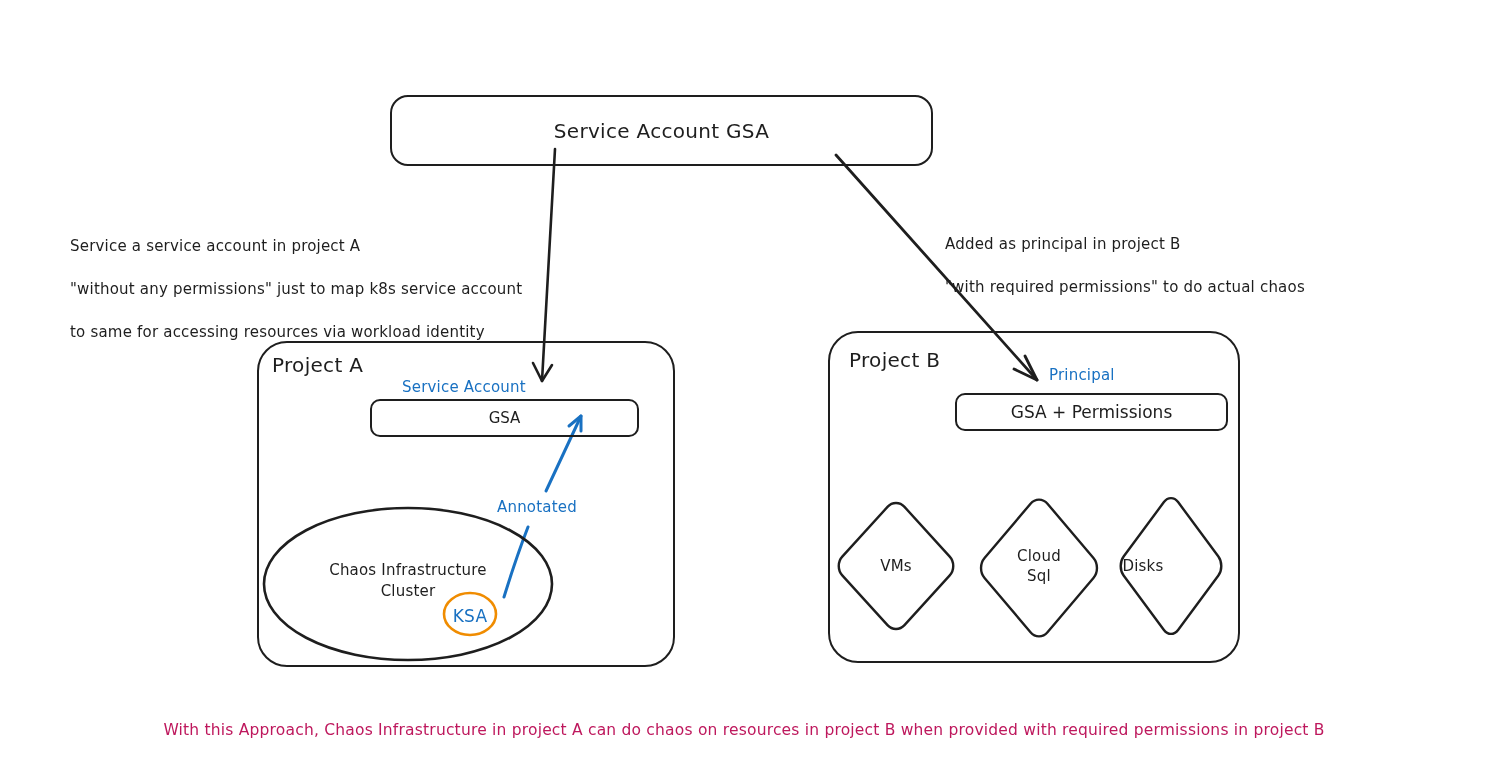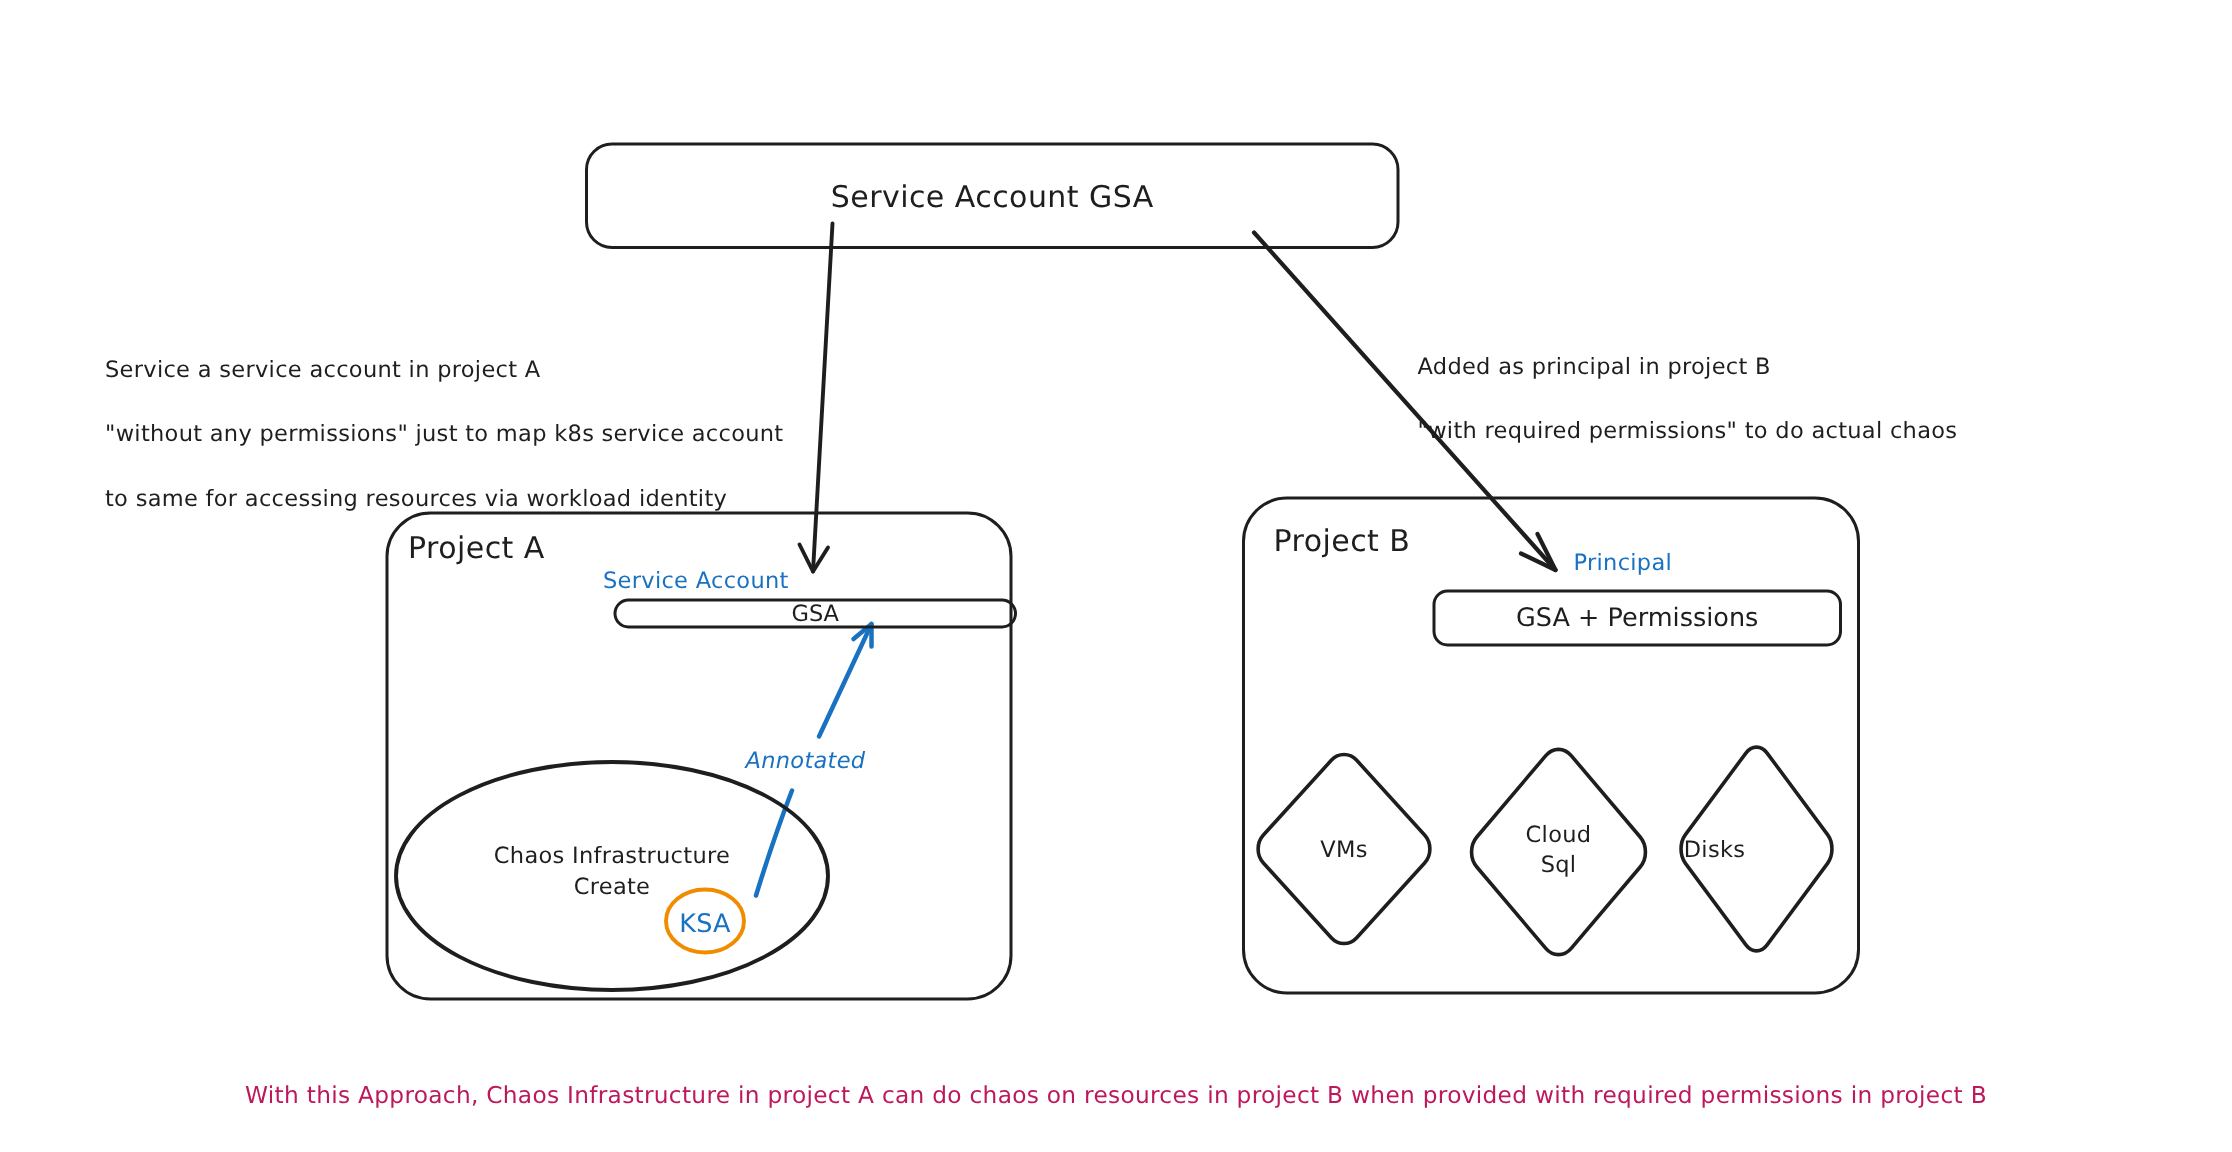--- a/index.html
+++ b/index.html
@@ -67,28 +67,28 @@
   <div class="txt" style="left:945px;top:212px;width:420px;">
     <div>Added as principal in project B</div>
     <div>"with required permissions" to do actual chaos</div>
   </div>
 
   <div class="box box-lg" style="left:257px;top:341px;width:418px;height:326px;"></div>
   <div class="txt lbl-inline" style="left:272px;top:355px;">Project A</div>
 
   <div class="txt blue" style="left:402px;top:377px;">Service Account</div>
 
-  <div class="box" style="left:370px;top:399px;width:269px;height:20px;border-radius:10px;margin-left:39px;">
+  <div class="box" style="left:370px;top:399px;width:269px;height:38px;border-radius:10px;">
     <span style="font-size:15px;">GSA</span>
   </div>
 
-  <div class="txt blue" style="left:497px;top:497px;font-style:italic;">Annotated</div>
+  <div class="txt blue" style="left:497px;top:497px;">Annotated</div>
 
   <div class="txt center" style="left:302px;top:560px;width:212px;line-height:20.5px;">Chaos Infrastructure
-Create</div>
+Cluster</div>
 
   <div class="txt blue center" style="left:444px;top:606px;width:52px;font-size:17px;">KSA</div>
 
   <div class="box box-lg" style="left:828px;top:331px;width:412px;height:332px;"></div>
   <div class="txt lbl-inline" style="left:849px;top:350px;">Project B</div>
 
   <div class="txt blue" style="left:1049px;top:365px;">Principal</div>
 
   <div class="box" style="left:955px;top:393px;width:273px;height:38px;border-radius:10px;">
     <span style="font-size:17px;">GSA + Permissions</span>

